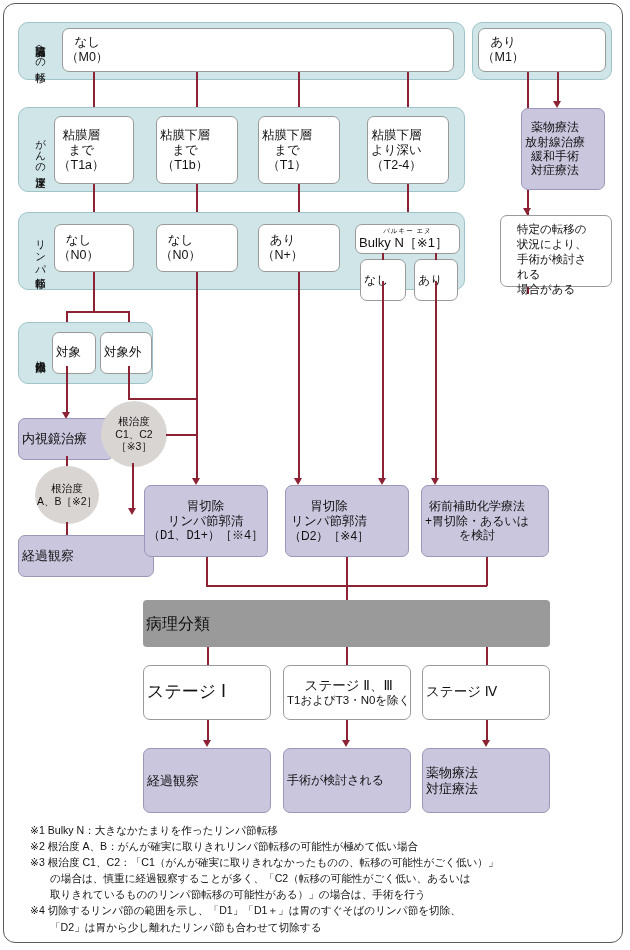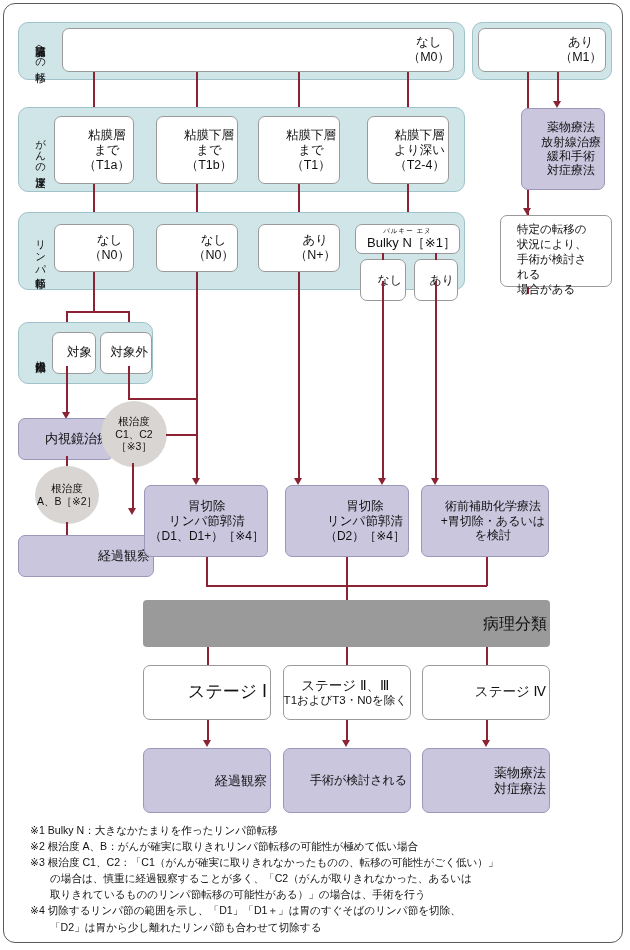--- a/index.html
+++ b/index.html
@@ -20,21 +20,21 @@
   .band-label{
     position:absolute;
     writing-mode:vertical-rl;text-orientation:upright;
     font-size:10.5px;color:#111;letter-spacing:0.5px;line-height:1.05;
     text-align:center;white-space:nowrap;
   }
 
   
   .node{
     position:absolute;box-sizing:border-box;
-    display:flex;align-items:center;justify-content:flex-end;text-align:center;
+    display:flex;align-items:center;justify-content:flex-start;text-align:center;
     border-radius:7px;font-size:12.5px;color:#111;line-height:1.22;
     padding:20px 3px;
   }
   .node.white{background:#ffffff;border:1px solid #9a9a9a;}
   .node.purple{background:#c9c6de;border:1px solid #9b97b8;}
   .node.gray-bar{background:#9a9a9a;border:none;border-radius:4px;color:#111;font-size:16px;}
 
   .ellipse{
     position:absolute;box-sizing:border-box;background:#d8d5d2;border:none;border-radius:50%;
     display:flex;align-items:center;justify-content:center;text-align:center;
@@ -256,21 +256,21 @@
   <div class="arw" style="left:378px;top:478px;"></div>
 
   <div class="ln lnv" style="left:435px;top:281px;height:201px;"></div>
   <div class="ln lnv" style="left:487px;top:281px;height:0px;"></div>
   <div class="arw" style="left:431px;top:478px;"></div>
 
   <div class="node purple l2" style="left:144px;top:485px;width:124px;height:72px;font-size:12.5px;">
     <div>
       <div>胃切除</div>
       <div>リンパ節郭清</div>
-      <div class="nowrap" style="font-size:12px;">（D1、D1+）［※4］</div>
+      <div class="nowrap" style="font-size:12px;font-family:Liberation Mono, monospace;">（D1、D1+）［※4］</div>
     </div>
   </div>
 
   <div class="node purple l2" style="left:285px;top:485px;width:124px;height:72px;font-size:12.5px;">
     <div>
       <div>胃切除</div>
       <div>リンパ節郭清</div>
       <div class="nowrap" style="font-size:12px;">（D2）［※4］</div>
     </div>
   </div>
@@ -335,19 +335,19 @@
     <div>
       <div>薬物療法</div>
       <div>対症療法</div>
     </div>
   </div>
 
   <div class="notes">
     <div class="nl">※1 Bulky N：大きなかたまりを作ったリンパ節転移</div>
     <div class="nl">※2 根治度 A、B：がんが確実に取りきれリンパ節転移の可能性が極めて低い場合</div>
     <div class="nl">※3 根治度 C1、C2：「C1（がんが確実に取りきれなかったものの、転移の可能性がごく低い）」</div>
-    <div class="nl ind">の場合は、慎重に経過観察することが多く、「C2（がんが取りきれなかった、あるいは</div>
+    <div class="nl ind">の場合は、慎重に経過観察することが多く、「C2（転移の可能性がごく低い、あるいは</div>
     <div class="nl ind">取りきれているもののリンパ節転移の可能性がある）」の場合は、手術を行う</div>
     <div class="nl">※4 切除するリンパ節の範囲を示し、「D1」「D1＋」は胃のすぐそばのリンパ節を切除、</div>
     <div class="nl ind">「D2」は胃から少し離れたリンパ節も合わせて切除する</div>
   </div>
 
 </div>
 
 </body></html>

